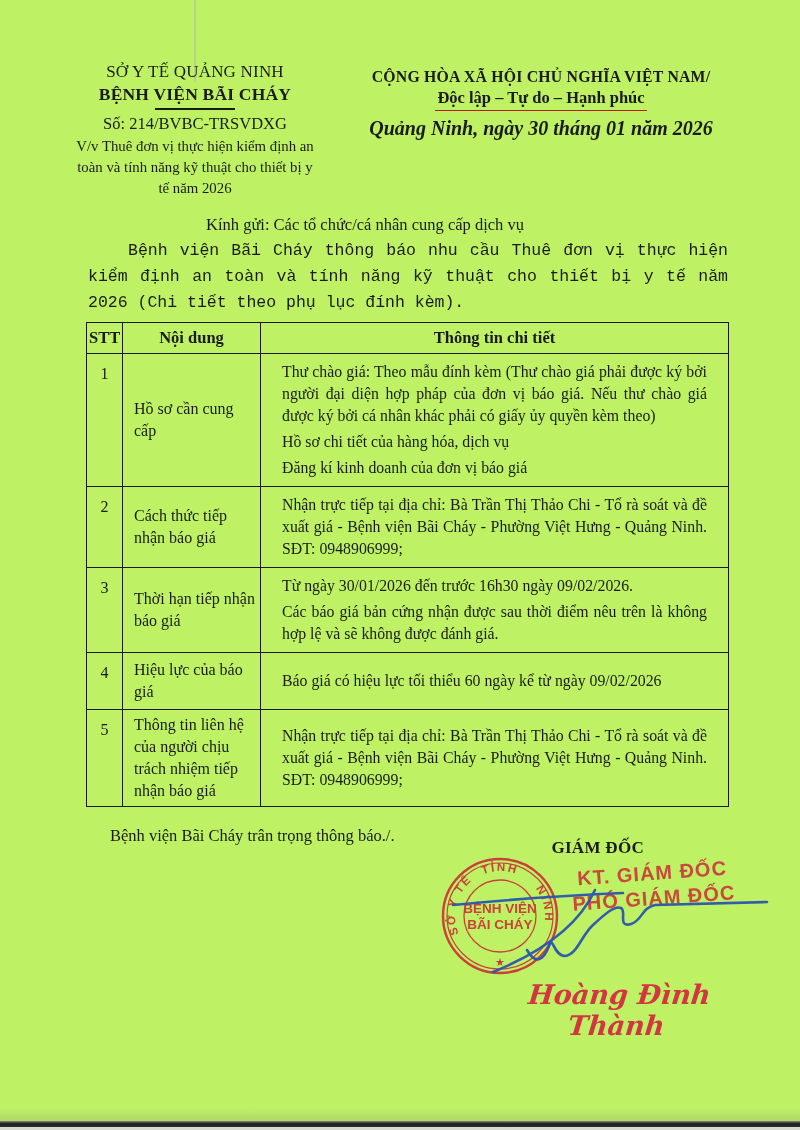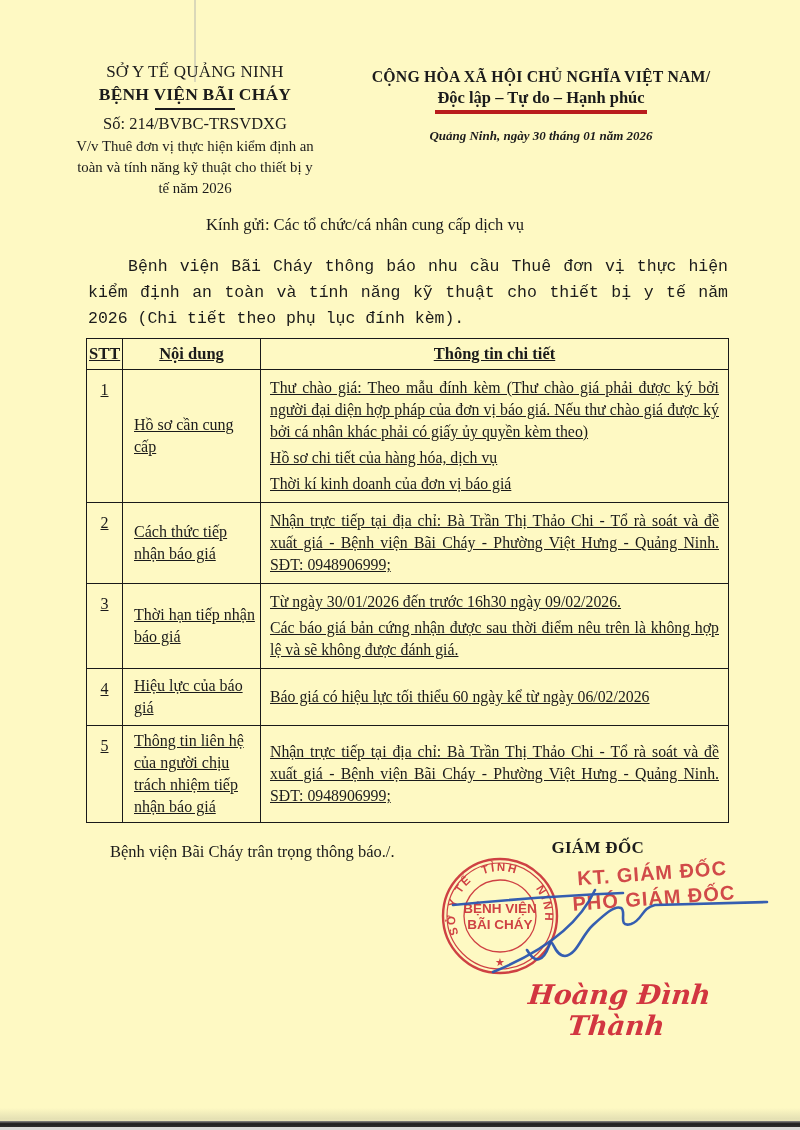--- a/index.html
+++ b/index.html
@@ -1,19 +1,19 @@
 <!DOCTYPE html>
 <html lang="vi"><head>
 <meta charset="utf-8">
 <style>
   html,body{margin:0;padding:0;background:#ffffff;}
   .page{
     position:relative;
     width:800px;height:1130px;
-    background:#fef9c3;
+    background:#bef264;
     overflow:hidden;
     font-family:"Liberation Serif","DejaVu Serif",serif;
     color:#1b1b1b;
   }
   
   .crease{position:absolute;left:194px;top:0;width:2px;height:82px;background:rgba(175,175,172,.45);}
   .scan-bottom-smudge{position:absolute;left:0;top:1108px;width:100%;height:13px;
     background:linear-gradient(to bottom,rgba(0,0,0,0) 0%,rgba(120,120,115,.18) 80%);}
   .scan-bottom-line{position:absolute;left:0;top:1121px;width:100%;height:6px;
     background:linear-gradient(to bottom,#8a8a86 0%,#1e1e1c 45%,#2e2e2c 100%);}
@@ -21,34 +21,34 @@
   
   .hdr-left{position:absolute;left:72px;top:62px;width:246px;text-align:center;}
   .hdr-left .agency{font-size:17px;letter-spacing:.2px;}
   .hdr-left .org{font-size:17.5px;font-weight:bold;margin-top:2px;letter-spacing:.2px;}
   .hdr-left .org-underline{width:80px;height:2px;background:#1b1b1b;margin:3px auto 4px auto;}
   .hdr-left .doc-no{font-size:16.5px;}
   .hdr-left .subject{font-size:14.8px;line-height:21px;margin-top:2px;}
   .hdr-right{position:absolute;left:358px;top:68px;width:366px;text-align:center;}
   .hdr-right .national{font-size:15.8px;font-weight:bold;letter-spacing:.2px;}
   .hdr-right .motto{display:inline-block;font-size:16.5px;font-weight:bold;
-    border-bottom:4px solid #b91c1c;padding:0 2px 2px 2px;margin-top:2px;}
-  .hdr-right .dateline{font-size:13px;font-style:italic;font-weight:bold;margin-top:14px;}
+    border-bottom:1px solid #b91c1c;padding:0 2px 2px 2px;margin-top:2px;}
+  .hdr-right .dateline{font-size:20px;font-style:italic;font-weight:bold;margin-top:6px;}
   
   .doc-body{position:absolute;left:88px;top:212px;width:640px;font-size:16.5px;line-height:26px;}
-  .salutation{text-align:center;margin:0 86px 16px 0;}
+  .salutation{text-align:center;margin:0 86px 0 0;}
   .para{margin:0;text-indent:40px;text-align:justify;font-family:Liberation Mono, monospace;}
   
   table.info-table{border-collapse:collapse;table-layout:fixed;width:642px;margin:6px 0 0 -2px;}
-  .info-table th,.info-table td{border:1.6px solid #1a1a1a;text-decoration:underline;}
+  .info-table th,.info-table td{border:1.6px solid #1a1a1a;}
   .info-table th{font-size:16.5px;font-weight:bold;text-align:center;padding:2px 2px;}
   .info-table td.stt{text-align:center;vertical-align:top;padding-top:7px;font-size:16px;}
   .info-table td.label{vertical-align:middle;padding:4px 4px 4px 11px;font-size:16px;line-height:22px;}
   .info-table td.detail{vertical-align:middle;padding:3px 9px;font-size:15.8px;line-height:22px;}
-  .info-table td.detail p{margin:4px 0;text-align:justify;}
+  .info-table td.detail p{margin:4px 12px;text-align:justify;}
   tr.hrow{height:27px;} tr.r1{height:115px;} tr.r2{height:73px;}
   tr.r3{height:82px;} tr.r4{height:57px;} tr.r5{height:96px;}
   .closing{margin:16px 0 0 0;text-indent:22px;font-size:16.5px;}
   
   .recipients{position:absolute;left:88px;top:840px;font-size:15px;line-height:22px;}
   .recipients .title{font-weight:bold;font-style:italic;font-size:15px;}
   .signer-title{position:absolute;left:482px;top:838px;width:162px;text-align:right;
     font-size:17px;font-weight:bold;letter-spacing:.3px;}
   .seal-svg{position:absolute;left:435px;top:851px;z-index:2;opacity:.92;}
   .overprint{position:absolute;left:533px;top:861px;width:240px;z-index:3;
@@ -98,21 +98,21 @@
           <th>Thông tin chi tiết</th>
         </tr>
       </thead>
       <tbody>
         <tr class="r1">
           <td class="stt">1</td>
           <td class="label">Hồ sơ cần cung cấp</td>
           <td class="detail">
             <p>Thư chào giá: Theo mẫu đính kèm (Thư chào giá phải được ký bởi người đại diện hợp pháp của đơn vị báo giá. Nếu thư chào giá được ký bởi cá nhân khác phải có giấy ủy quyền kèm theo)</p>
             <p>Hồ sơ chi tiết của hàng hóa, dịch vụ</p>
-            <p>Thời kí kinh doanh của đơn vị báo giá</p>
+            <p>Đăng kí kinh doanh của đơn vị báo giá</p>
           </td>
         </tr>
         <tr class="r2">
           <td class="stt">2</td>
           <td class="label">Cách thức tiếp nhận báo giá</td>
           <td class="detail">
             <p>Nhận trực tiếp tại địa chỉ: Bà Trần Thị Thảo Chi - Tổ rà soát và đề xuất giá - Bệnh viện Bãi Cháy - Phường Việt Hưng - Quảng Ninh. SĐT: 0948906999;</p>
           </td>
         </tr>
         <tr class="r3">
@@ -120,21 +120,21 @@
           <td class="label">Thời hạn tiếp nhận báo giá</td>
           <td class="detail">
             <p>Từ ngày 30/01/2026 đến trước 16h30 ngày 09/02/2026.</p>
             <p>Các báo giá bản cứng nhận được sau thời điểm nêu trên là không hợp lệ và sẽ không được đánh giá.</p>
           </td>
         </tr>
         <tr class="r4">
           <td class="stt">4</td>
           <td class="label">Hiệu lực của báo giá</td>
           <td class="detail">
-            <p>Báo giá có hiệu lực tối thiểu 60 ngày kể từ ngày 06/02/2026</p>
+            <p>Báo giá có hiệu lực tối thiểu 60 ngày kể từ ngày 09/02/2026</p>
           </td>
         </tr>
         <tr class="r5">
           <td class="stt">5</td>
           <td class="label">Thông tin liên hệ của người chịu trách nhiệm tiếp nhận báo giá</td>
           <td class="detail">
             <p>Nhận trực tiếp tại địa chỉ: Bà Trần Thị Thảo Chi - Tổ rà soát và đề xuất giá - Bệnh viện Bãi Cháy - Phường Việt Hưng - Quảng Ninh. SĐT: 0948906999;</p>
           </td>
         </tr>
       </tbody>

